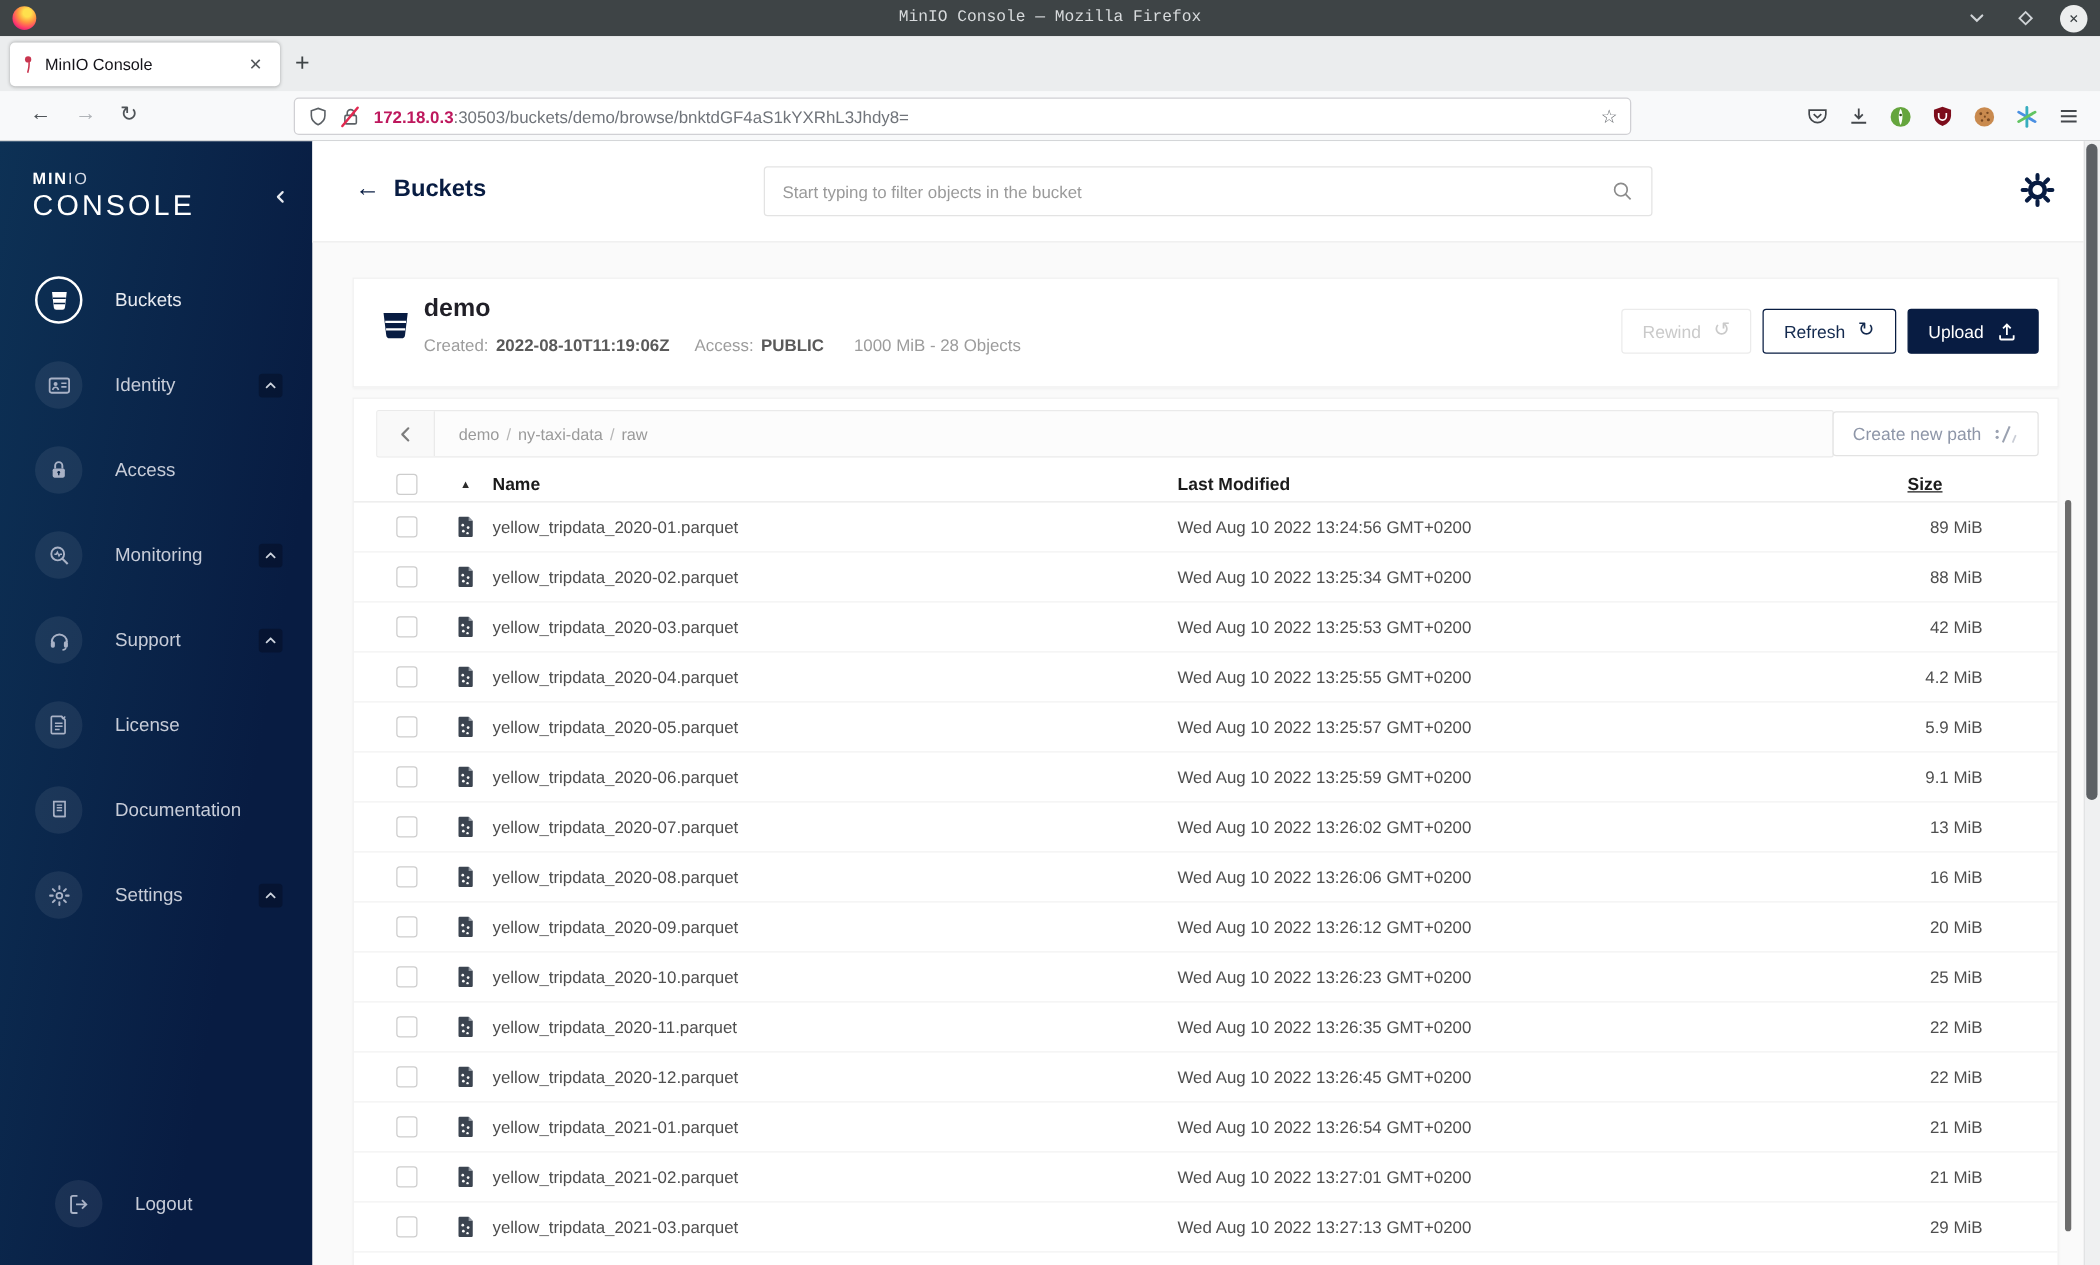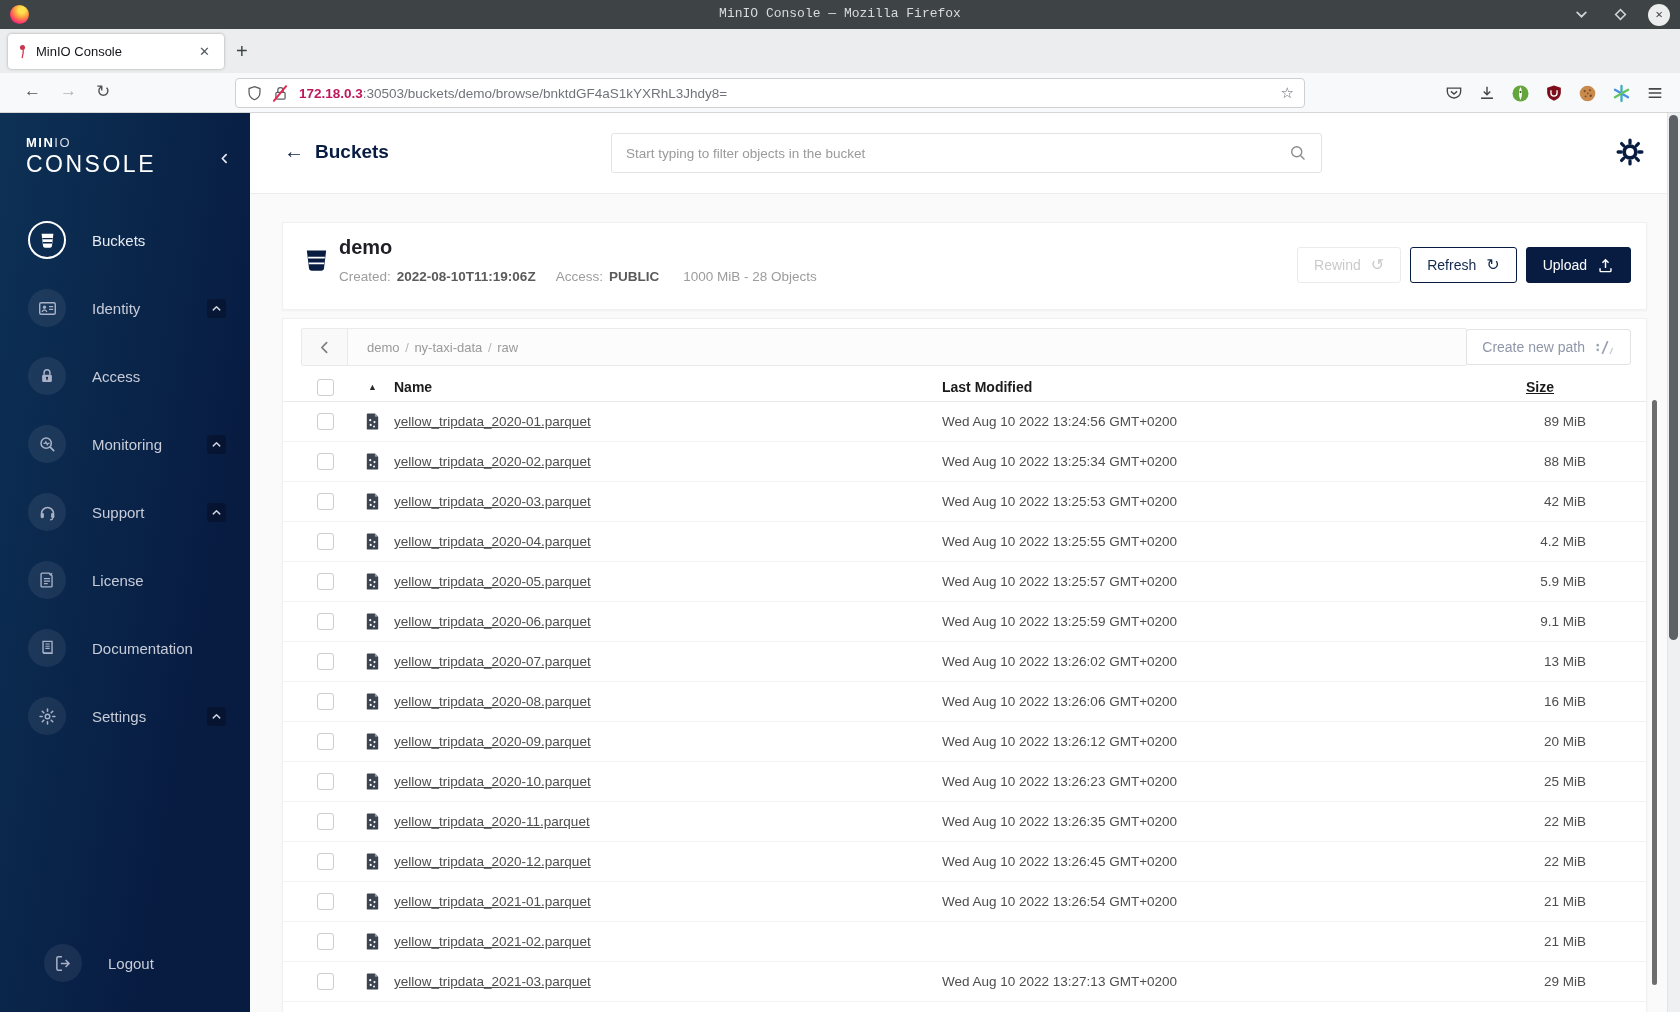--- a/index.html
+++ b/index.html
@@ -90,21 +90,21 @@
   #tbody{position:absolute;left:0;top:82px;right:0;border-top:1px solid #e9e9e9;}
   .trow{display:flex;align-items:center;height:40px;border-bottom:1px solid #f2f2f2;font-size:13.5px;color:#4e4e4e;}
   .cell-check{width:80px;padding-left:34px;display:flex;align-items:center;}
   .cell-name{flex:1;display:flex;align-items:center;gap:12px;min-width:0;}
   .cell-mod{width:574px;}
   .cell-size{width:130px;text-align:right;padding-right:60px;}
   #thead .cell-size{padding-right:92px;text-decoration:underline;}
   .checkbox{width:17px;height:17px;border:1.5px solid #cdcdcd;border-radius:3px;background:#fff;cursor:pointer;}
   .sort-ind{width:19px;text-align:center;font-size:9px;color:#2b2b2b;}
   .file-icon{width:19px;display:flex;flex:0 0 19px;}
-  .fname{cursor:pointer;white-space:nowrap;overflow:hidden;text-overflow:ellipsis;text-decoration:underline;}
+  .fname{cursor:pointer;white-space:nowrap;overflow:hidden;text-overflow:ellipsis;}
 
   
   #table-scrollbar{position:absolute;left:1652px;top:400px;width:5px;height:585px;background:#6d6d6d;border-radius:3px;}
   #win-scrolltrack{position:absolute;right:0;top:113px;width:13px;height:899px;background:#eff0f1;border-left:1px solid #e2e3e4;}
   #win-scrollthumb{position:absolute;right:2px;top:2px;width:9px;height:525px;background:#5d6165;border-radius:5px;}
 </style>
 </head>
 <body>
 
 <div id="titlebar">
@@ -700,20 +700,21 @@
                     <path d="M4 1.5h8.5L16 5v12.5a1 1 0 01-1 1H5a1 1 0 01-1-1V2.5a1 1 0 011-1z" fill="#3b4450"></path>
                     <path d="M12.5 1.5L16 5h-3.5z" fill="#959ca6"></path>
                     <circle cx="7.6" cy="8.6" r="1.15" fill="#fff"></circle>
                     <circle cx="12.1" cy="10.6" r="1.15" fill="#fff"></circle>
                     <circle cx="8.1" cy="13.6" r="1.15" fill="#fff"></circle>
                     <circle cx="11.6" cy="15.3" r="1.0" fill="#fff"></circle>
                   </svg>
                 </span>
                 <span class="fname">yellow_tripdata_2021-02.parquet</span>
               </span>
+              <span class="cell-mod">Wed Aug 10 2022 13:27:01 GMT+0200</span>
               <span class="cell-size">21 MiB</span>
             </div>
             <div class="trow">
               <span class="cell-check">
                 <span class="checkbox"></span>
               </span>
               <span class="cell-name">
                 <span class="file-icon">
                   <svg viewBox="0 0 20 20" width="19" height="19">
                     <path d="M4 1.5h8.5L16 5v12.5a1 1 0 01-1 1H5a1 1 0 01-1-1V2.5a1 1 0 011-1z" fill="#3b4450"></path>

